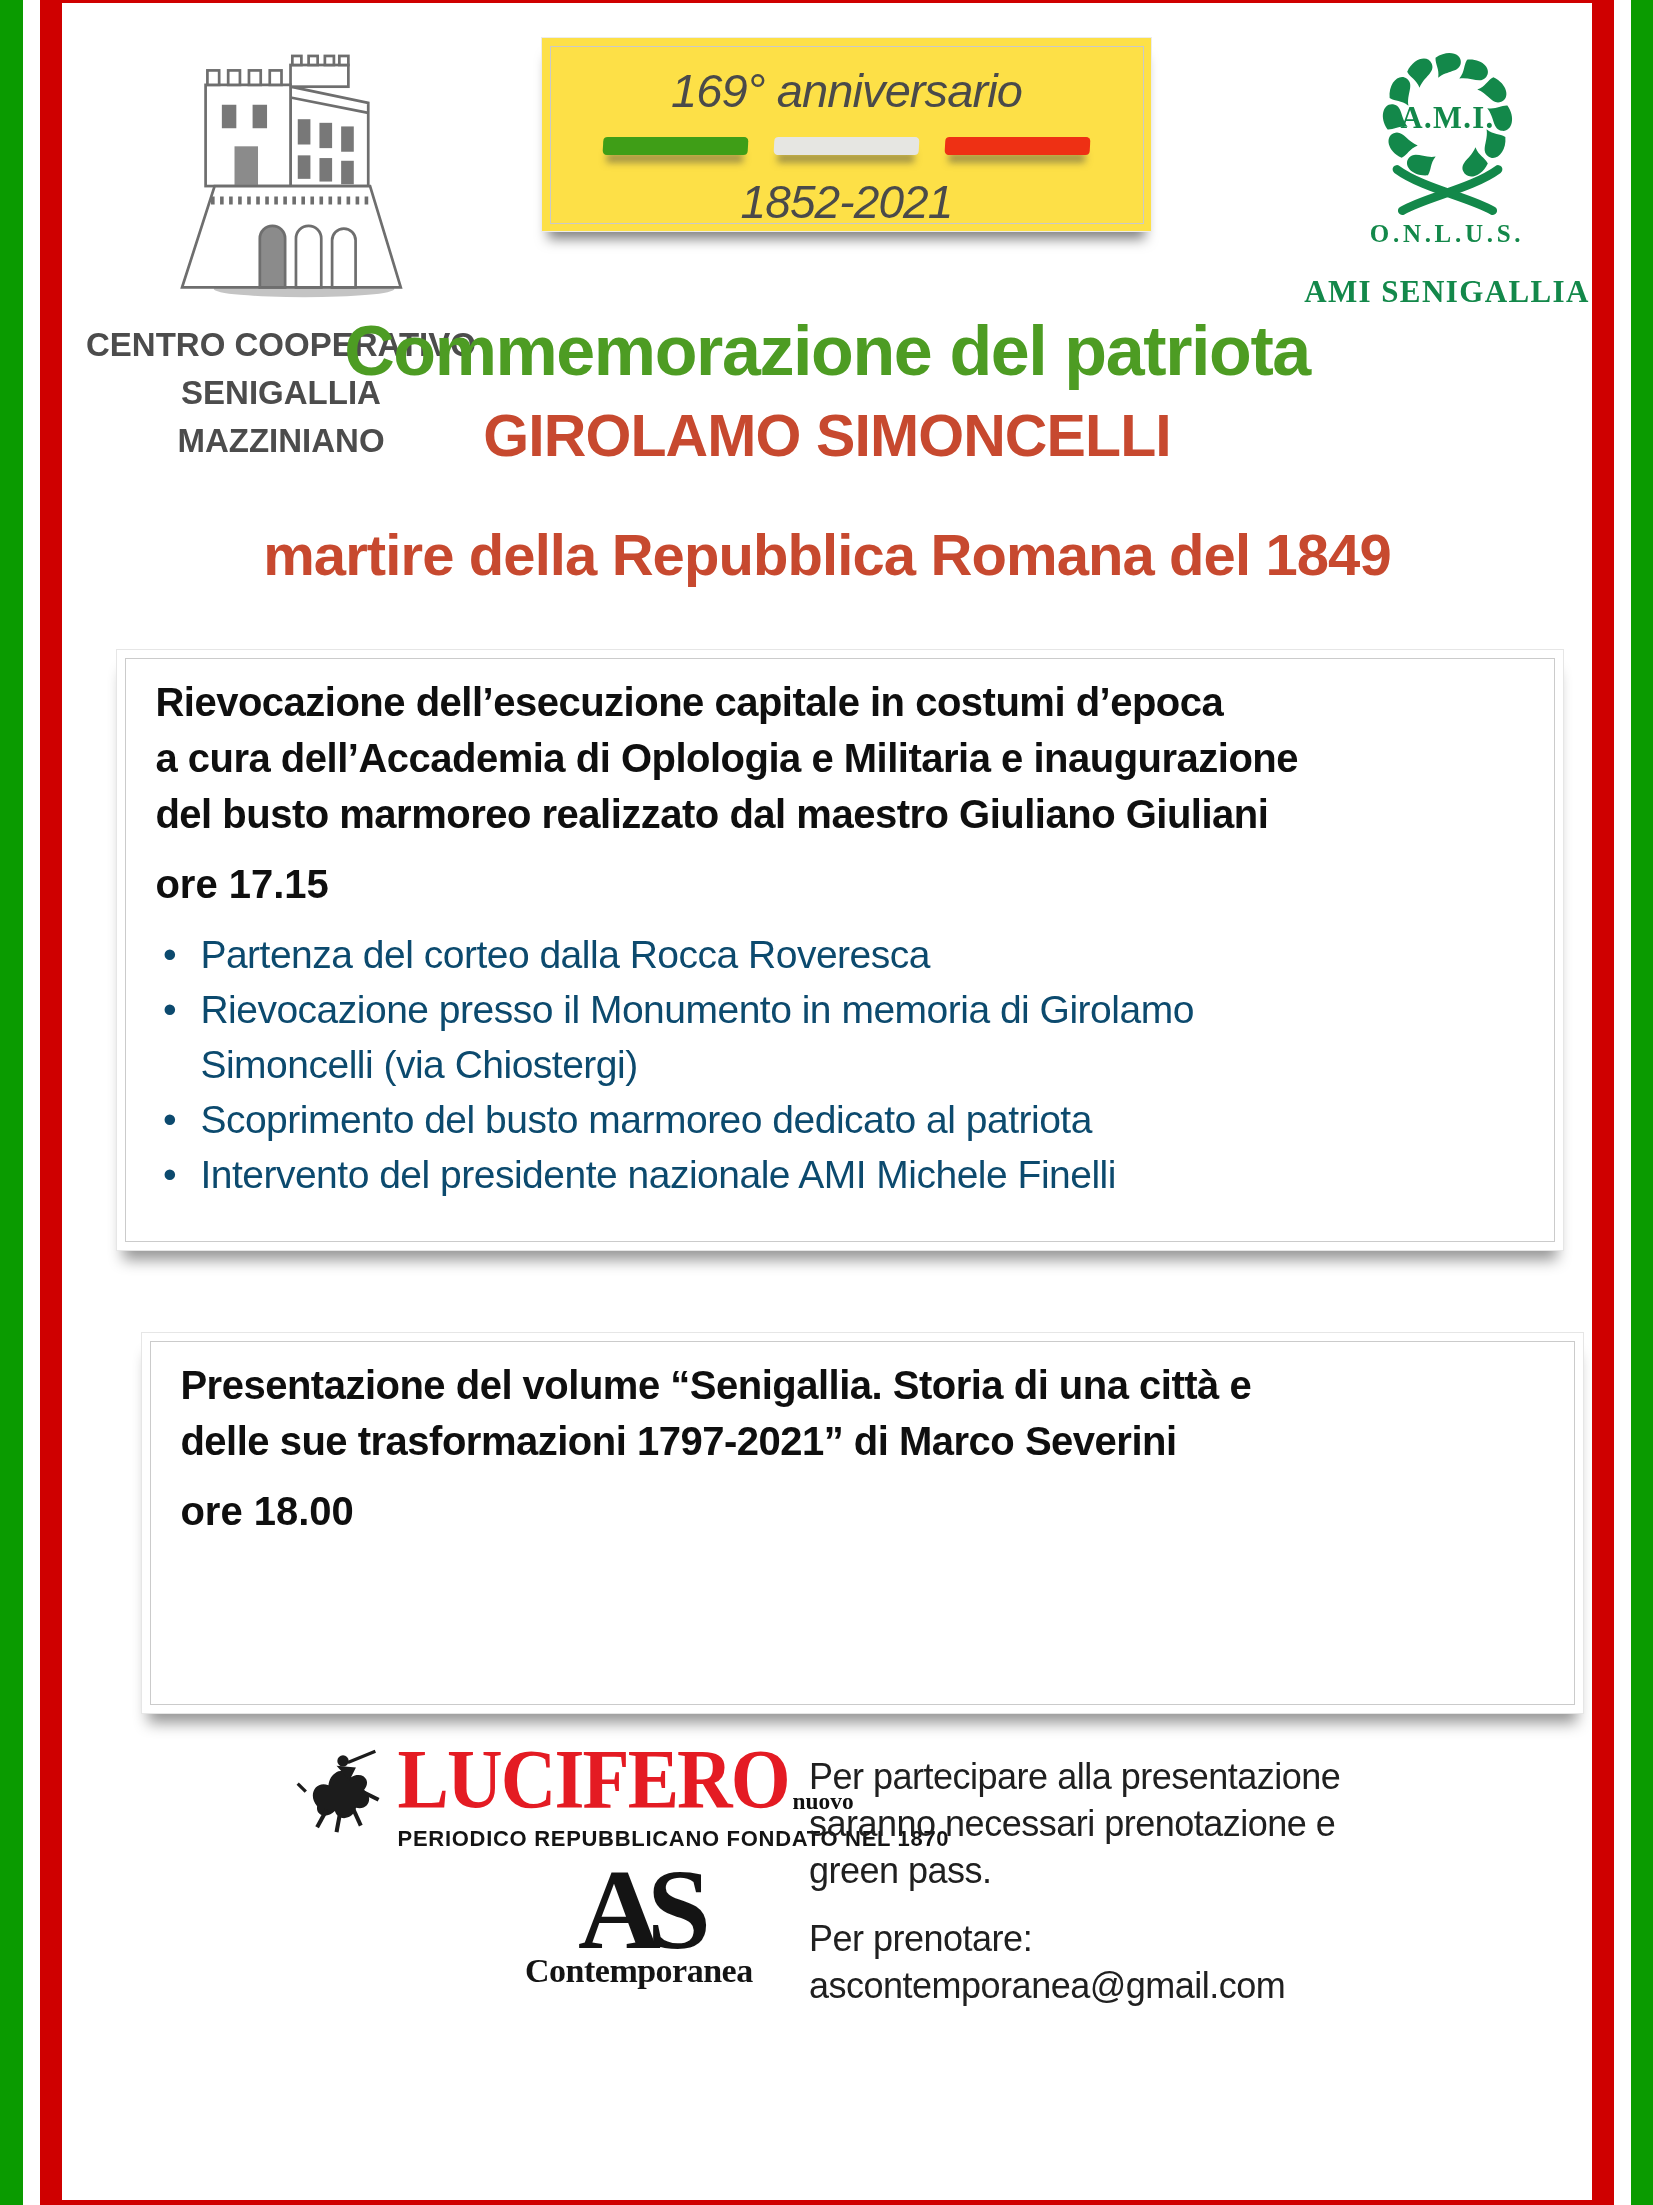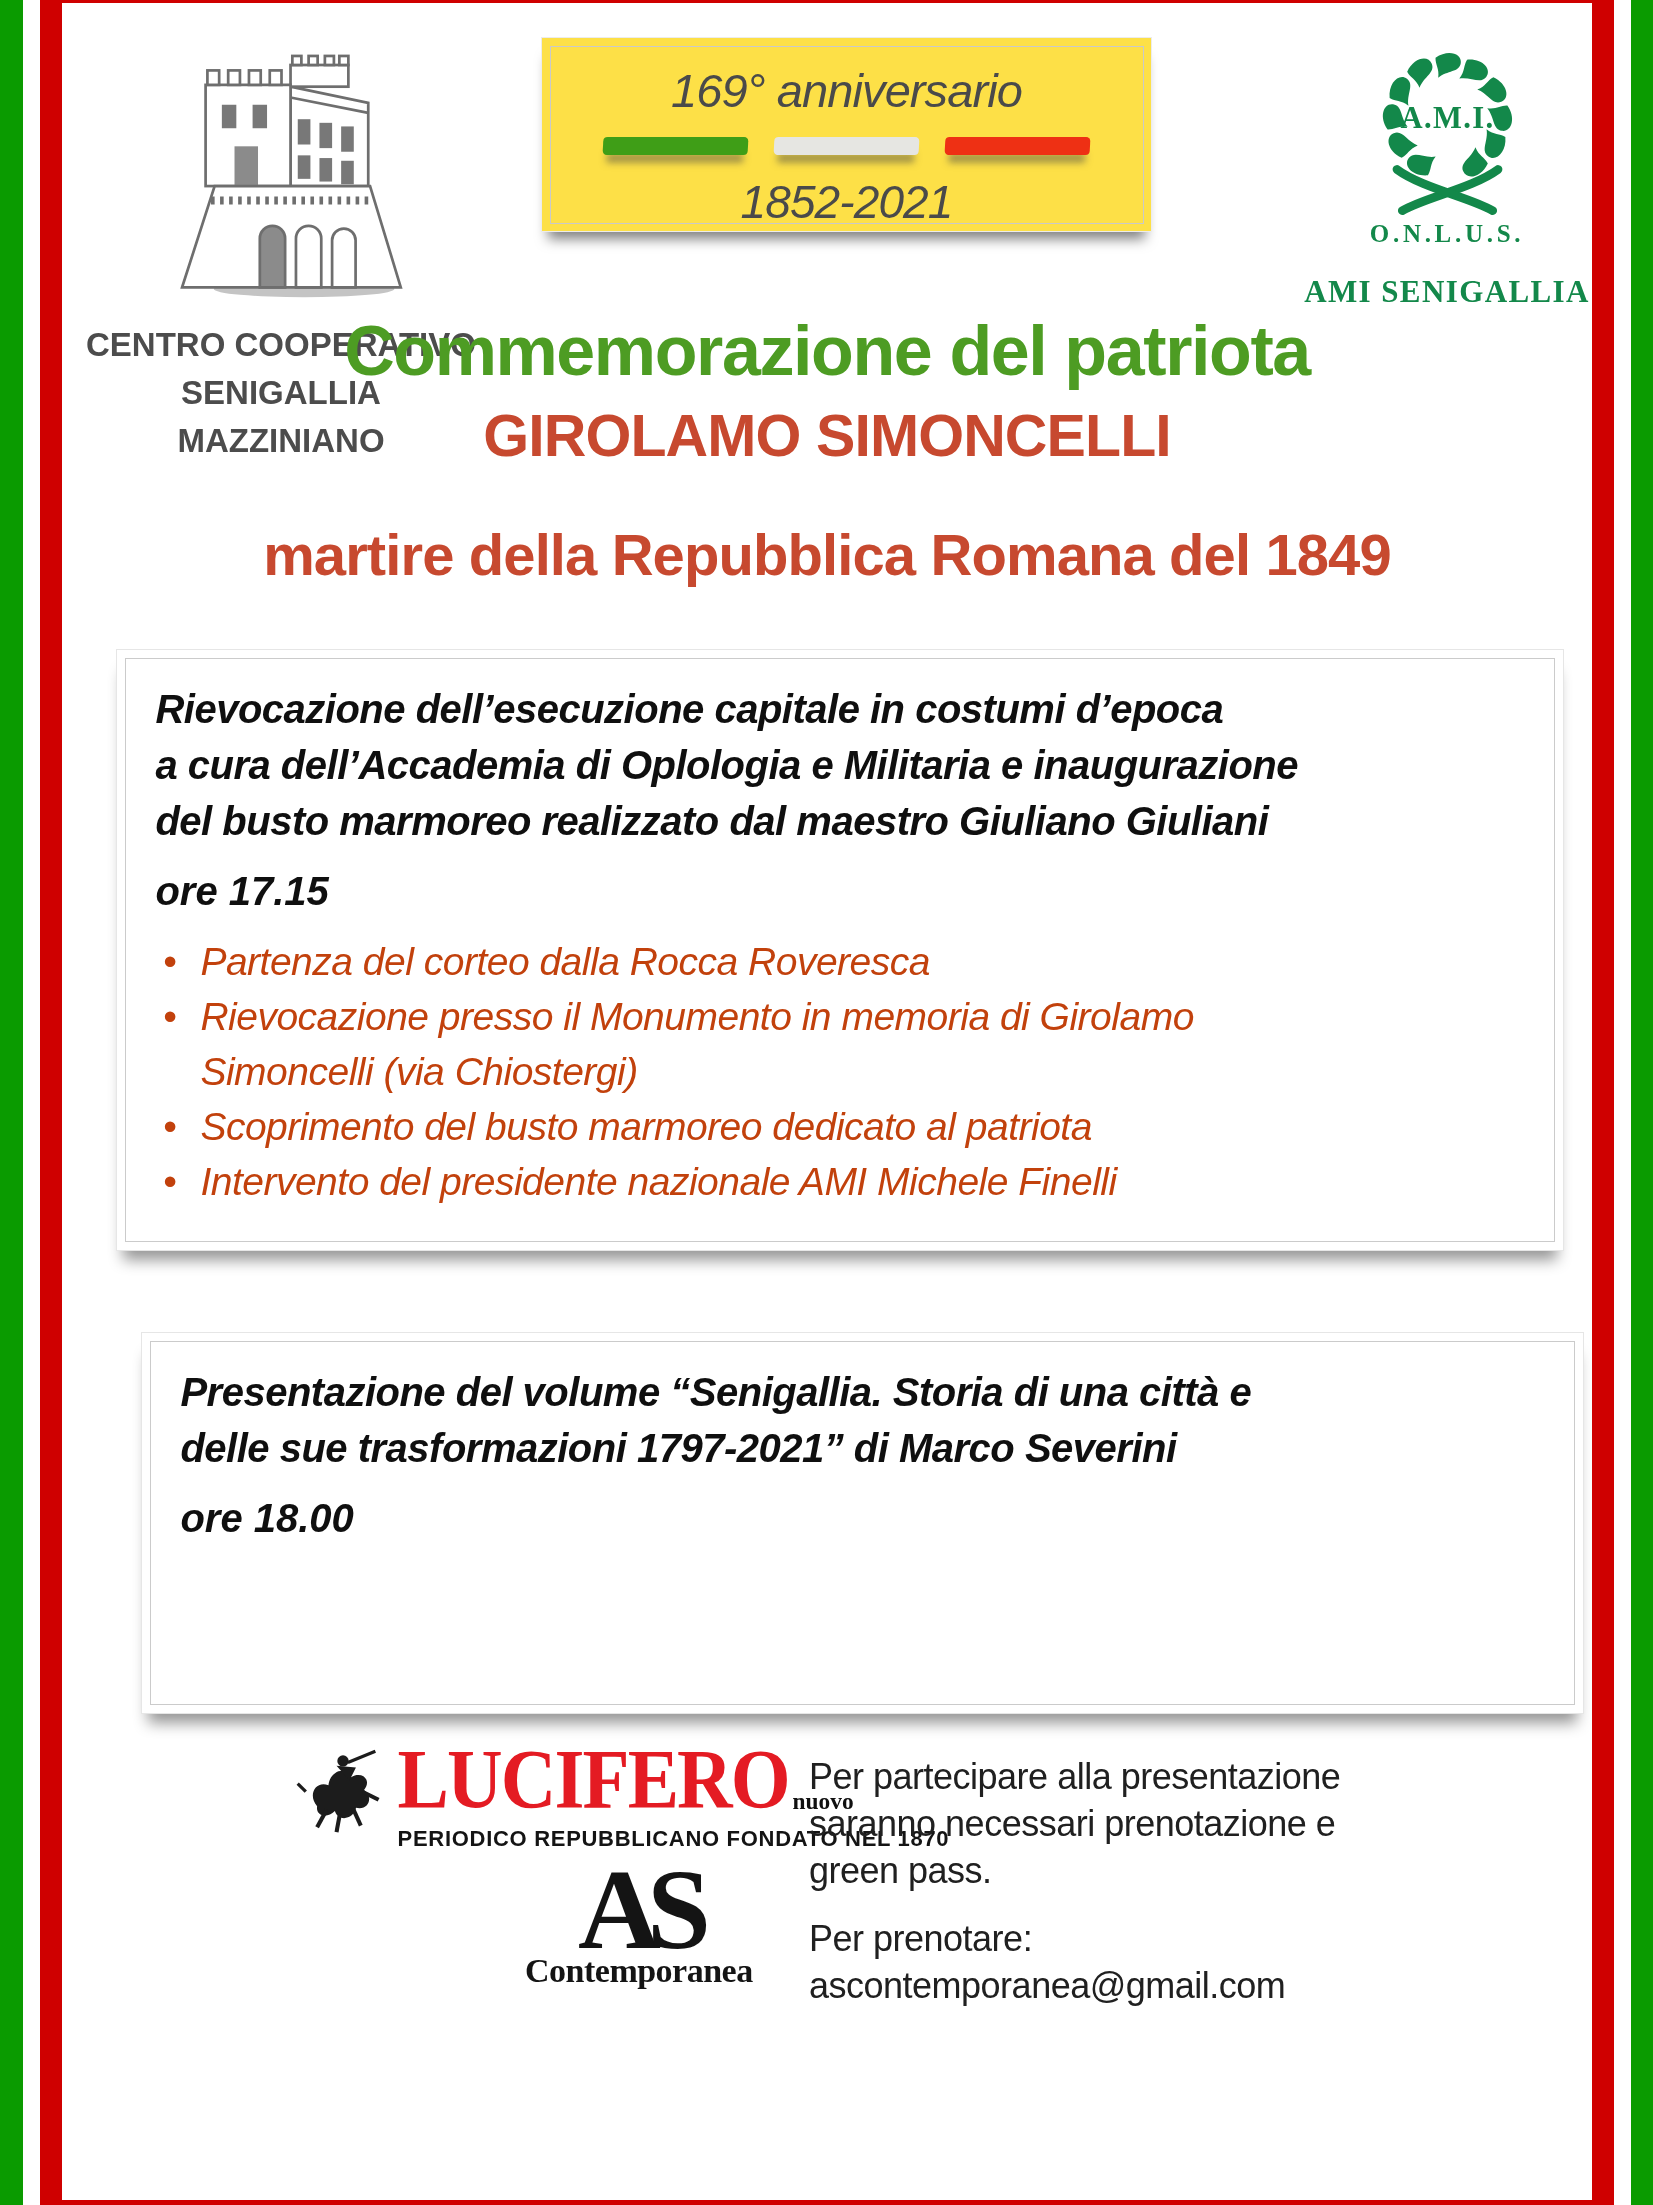--- a/index.html
+++ b/index.html
@@ -44,29 +44,29 @@
   
   .t{position:absolute;left:0;width:100%;text-align:center;font-weight:700;}
   .t1{top:305px;font-size:70px;color:#4d9c23;letter-spacing:-1.4px;margin-top:6px;}
   .t2{top:402px;font-size:59px;color:#c7492f;letter-spacing:-0.9px;}
   .t3{top:521px;font-size:58px;color:#c7492f;letter-spacing:-0.9px;}
 
   
   .evbox{position:absolute;background:#fff;border:0.5px solid #e6e6e6;
          box-shadow:0 16px 14px -6.6px rgba(0,0,0,0.42);}
   .evbox .inner{position:absolute;inset:8.4px;border:0.5px solid #cbcbcb;
-                padding:22px 25px 0 29px;box-sizing:border-box;font-style:italic;}
+                padding:15px 25px 0 29px;box-sizing:border-box;}
   #box1{left:116px;top:649px;width:1446px;height:600px;}
   #box2{left:141px;top:1332px;width:1441px;height:380px;}
   .hline{font-weight:700;font-size:40px;line-height:56px;color:#0f0f0f;
          white-space:nowrap;letter-spacing:-0.5px;}
   .time{margin-top:19.7px;font-weight:700;font-size:40px;color:#0f0f0f;}
   ul.blist{list-style:none;margin:19.7px 0 0 0;padding:0;}
   .blist li{position:relative;padding-left:45px;font-size:39px;line-height:55px;
-            color:#c2410c;letter-spacing:-0.5px;}
+            color:#0c4a6e;letter-spacing:-0.5px;}
   .blist li::before{content:"•";position:absolute;left:7.5px;top:0;}
   .bl{display:block;}
 
   
   .luc{position:absolute;left:294px;top:1748px;display:flex;align-items:flex-start;}
   .luc-text{margin-left:5.6px;display:flex;flex-direction:column;}
   .luc-row{display:flex;align-items:flex-end;}
   .luc-word{font-family:"Liberation Serif","DejaVu Serif",serif;font-weight:700;font-size:77px;
             line-height:70px;color:#e41b23;letter-spacing:-1.9px;transform:scaleY(1.1);
             transform-origin:bottom left;}

